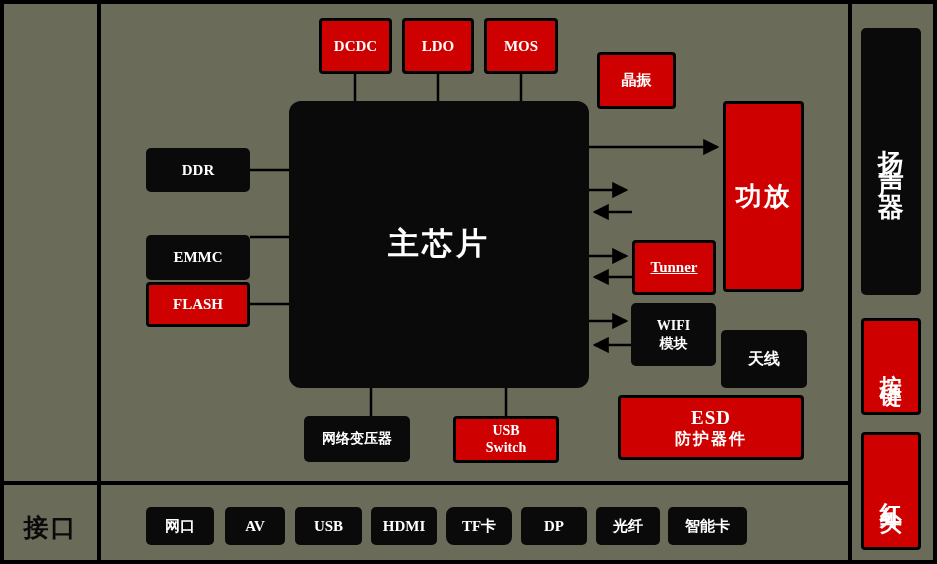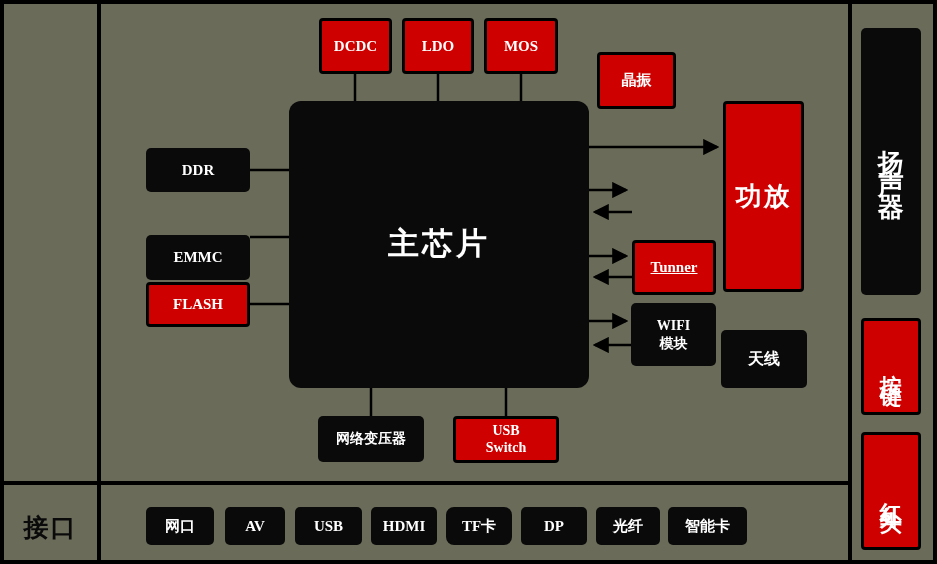--- a/index.html
+++ b/index.html
@@ -110,26 +110,30 @@
     <span>模块</span>
   </div>
 
   <div class="block red" style="left:719px; top:97px; width:81px; height:191px;">
     <span class="amp-label">功放</span>
   </div>
   <div class="block black" style="left:717px; top:302px; width:86px; height:58px; font-size:16px;margin-top:24px;">
     <span>天线</span>
   </div>
 
-  <div class="block black" style="left:314px; top:412px; width:106px; height:46px; font-size:14px;">
+  <div class="block black" style="left:300px; top:412px; width:106px; height:46px; font-size:14px;">
     <span>网络变压器</span>
   </div>
   <div class="block red" style="left:449px; top:412px; width:106px; height:47px; font-size:14px; line-height:1.15;">
     <span>USB</span>
     <span>Switch</span>
+  </div>
+  <div class="block red" style="left:614px; top:391px; width:186px; height:65px;">
+    <span class="esd-line1">ESD</span>
+    <span class="esd-line2">防护器件</span>
   </div>
 
   <div class="block black" style="left:857px; top:24px; width:60px; height:267px;">
     <span class="vertical-text" style="font-size:26px; letter-spacing:22px;">扬声器</span>
   </div>
   <div class="block red" style="left:857px; top:314px; width:60px; height:97px;">
     <span class="vertical-text" style="font-size:22px; letter-spacing:10px;">按键</span>
   </div>
   <div class="block red" style="left:857px; top:428px; width:60px; height:118px;">
     <span class="vertical-text" style="font-size:22px; letter-spacing:5px;">红外头</span>

